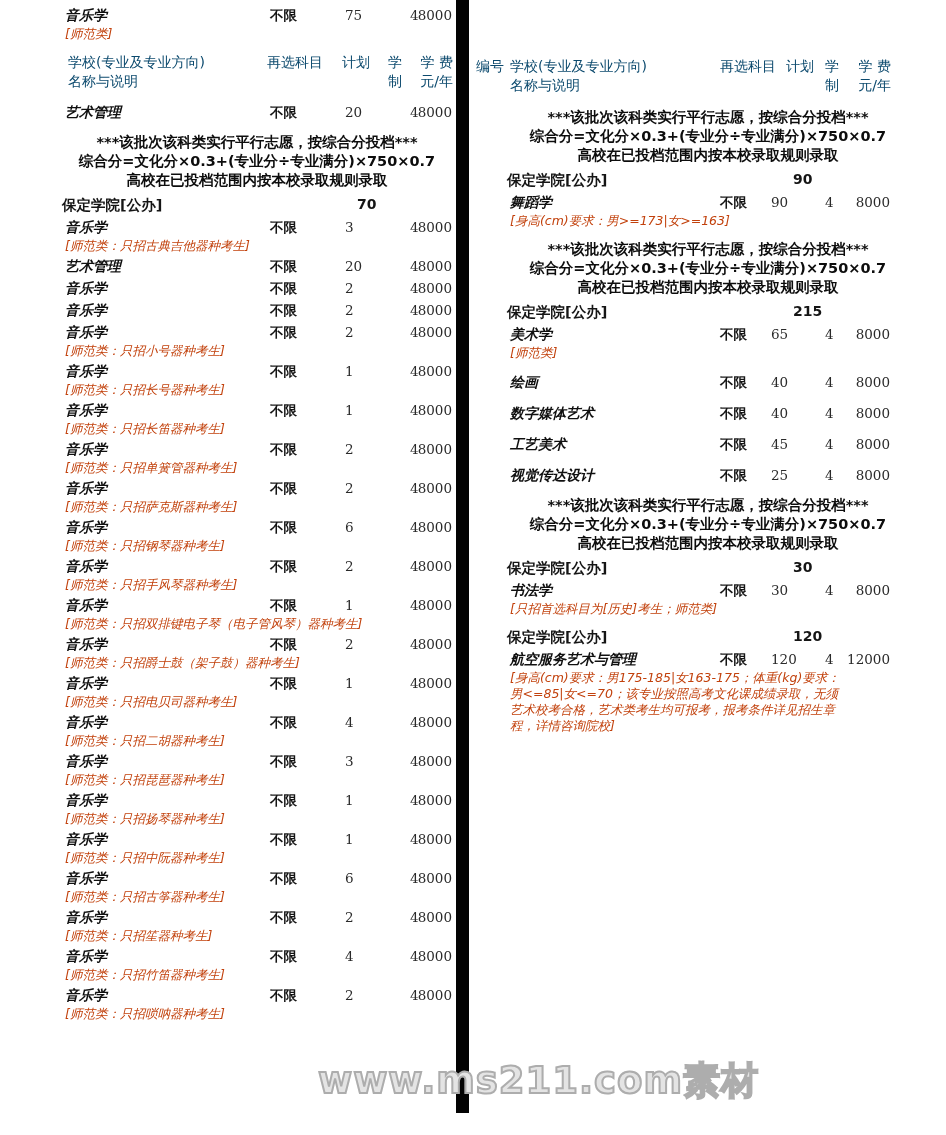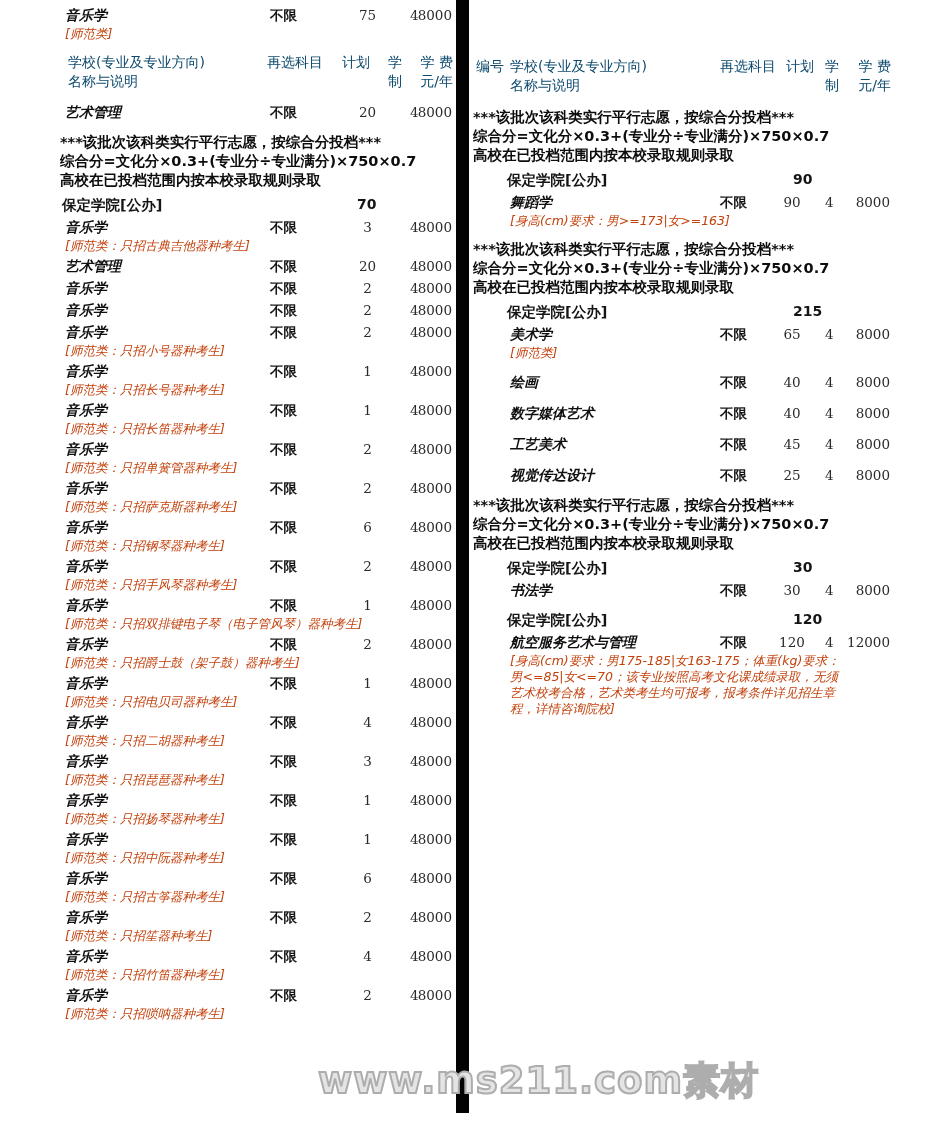--- a/index.html
+++ b/index.html
@@ -14,21 +14,21 @@
   #col-left{left:60px;width:394px;}
   #col-right{left:473px;width:470px;padding-top:46px;box-sizing:border-box;}
 
   
   .b-row{position:relative;padding-top:3px;}
   .b-row .main{position:relative;height:19px;}
   .c{position:absolute;top:0;white-space:nowrap;line-height:18px;}
   .c-name{font-weight:bold;font-size:14px;color:#101010;font-style:italic;}
   .c-sub{font-weight:bold;font-size:13.5px;}
   .c-plan,.c-yr,.c-fee{font-family:"DejaVu Serif","Liberation Serif",serif;font-size:13.5px;color:#2a2a2a;}
-  .c-plan{text-align:center;}
+  .c-plan{text-align:left;}
   .c-fee{text-align:right;}
   .note{font-size:12.5px;color:#c2410c;line-height:16px;padding-top:1px;font-style:italic;}
   #col-left  .c-name{left:5px;}
   #col-left  .c-sub{left:210px;}
   #col-left  .c-plan{left:285px;width:45px;}
   #col-left  .c-yr{left:350px;}
   #col-left  .c-fee{left:338px;width:54px;}
   #col-left  .note{margin-left:5px;width:386px;}
   #col-right .c-name{left:37px;}
   #col-right .c-sub{left:247px;}
@@ -41,21 +41,21 @@
   .b-school{position:relative;height:19px;margin-top:6px;}
   .s-name{position:absolute;font-weight:bold;font-size:14.5px;white-space:nowrap;}
   .s-total{position:absolute;font-weight:bold;font-size:14px;}
   #col-left  .s-name{left:2px;}   #col-left  .s-total{left:297px;}
   #col-right .s-name{left:34px;}  #col-right .s-total{left:320px;}
 
   
   .b-section{text-align:center;font-size:27px;font-weight:500;color:#232323;letter-spacing:2px;margin:5px 0 1px;line-height:32px;}
   .b-batch{text-align:center;font-size:19px;font-weight:bold;color:#0d0d0d;letter-spacing:4px;margin:7px 0 1px;line-height:24px;}
   .b-kind{text-align:center;font-size:16px;font-weight:bold;letter-spacing:1px;margin:11px 0 5px;line-height:20px;}
-  .b-rules{text-align:left;font-weight:bold;font-size:14.5px;line-height:19px;margin-top:3px;color:#0d0d0d;}
+  .b-rules{text-align:center;font-weight:bold;font-size:14.5px;line-height:19px;margin-top:3px;color:#0d0d0d;}
 
   
   .b-header{position:relative;height:40px;margin-top:11px;font-size:14px;color:#0c4a6e;}
   .b-header .h-cell{position:absolute;top:0;line-height:19px;white-space:nowrap;}
   #col-left  .h-school{left:8px;}   #col-left  .h-sub{left:207px;} #col-left  .h-plan{left:282px;}
   #col-left  .h-yr{left:328px;}     #col-left  .h-fee{left:353px;width:40px;text-align:right;}
   #col-right .h-no{left:3px;}       #col-right .h-school{left:37px;} #col-right .h-sub{left:247px;}
   #col-right .h-plan{left:313px;}   #col-right .h-yr{left:352px;}  #col-right .h-fee{left:378px;width:40px;text-align:right;}
 
   
@@ -455,20 +455,21 @@
     <span class="s-total">30</span>
   </div>
     <div class="b-row">
     <div class="main">
       <span class="c c-name">书法学</span>
       <span class="c c-sub">不限</span>
       <span class="c c-plan">30</span>
       <span class="c c-yr">4</span>
       <span class="c c-fee">8000</span>
     </div>
+    <div class="note">[只招首选科目为[历史]考生；师范类]</div>
   </div>
     <div class="b-section"></div>
     <div class="b-batch"></div>
     <div class="b-kind"></div>
     <div class="b-school">
     <span class="s-name">保定学院[公办]</span>
     <span class="s-total">120</span>
   </div>
     <div class="b-row">
     <div class="main">

